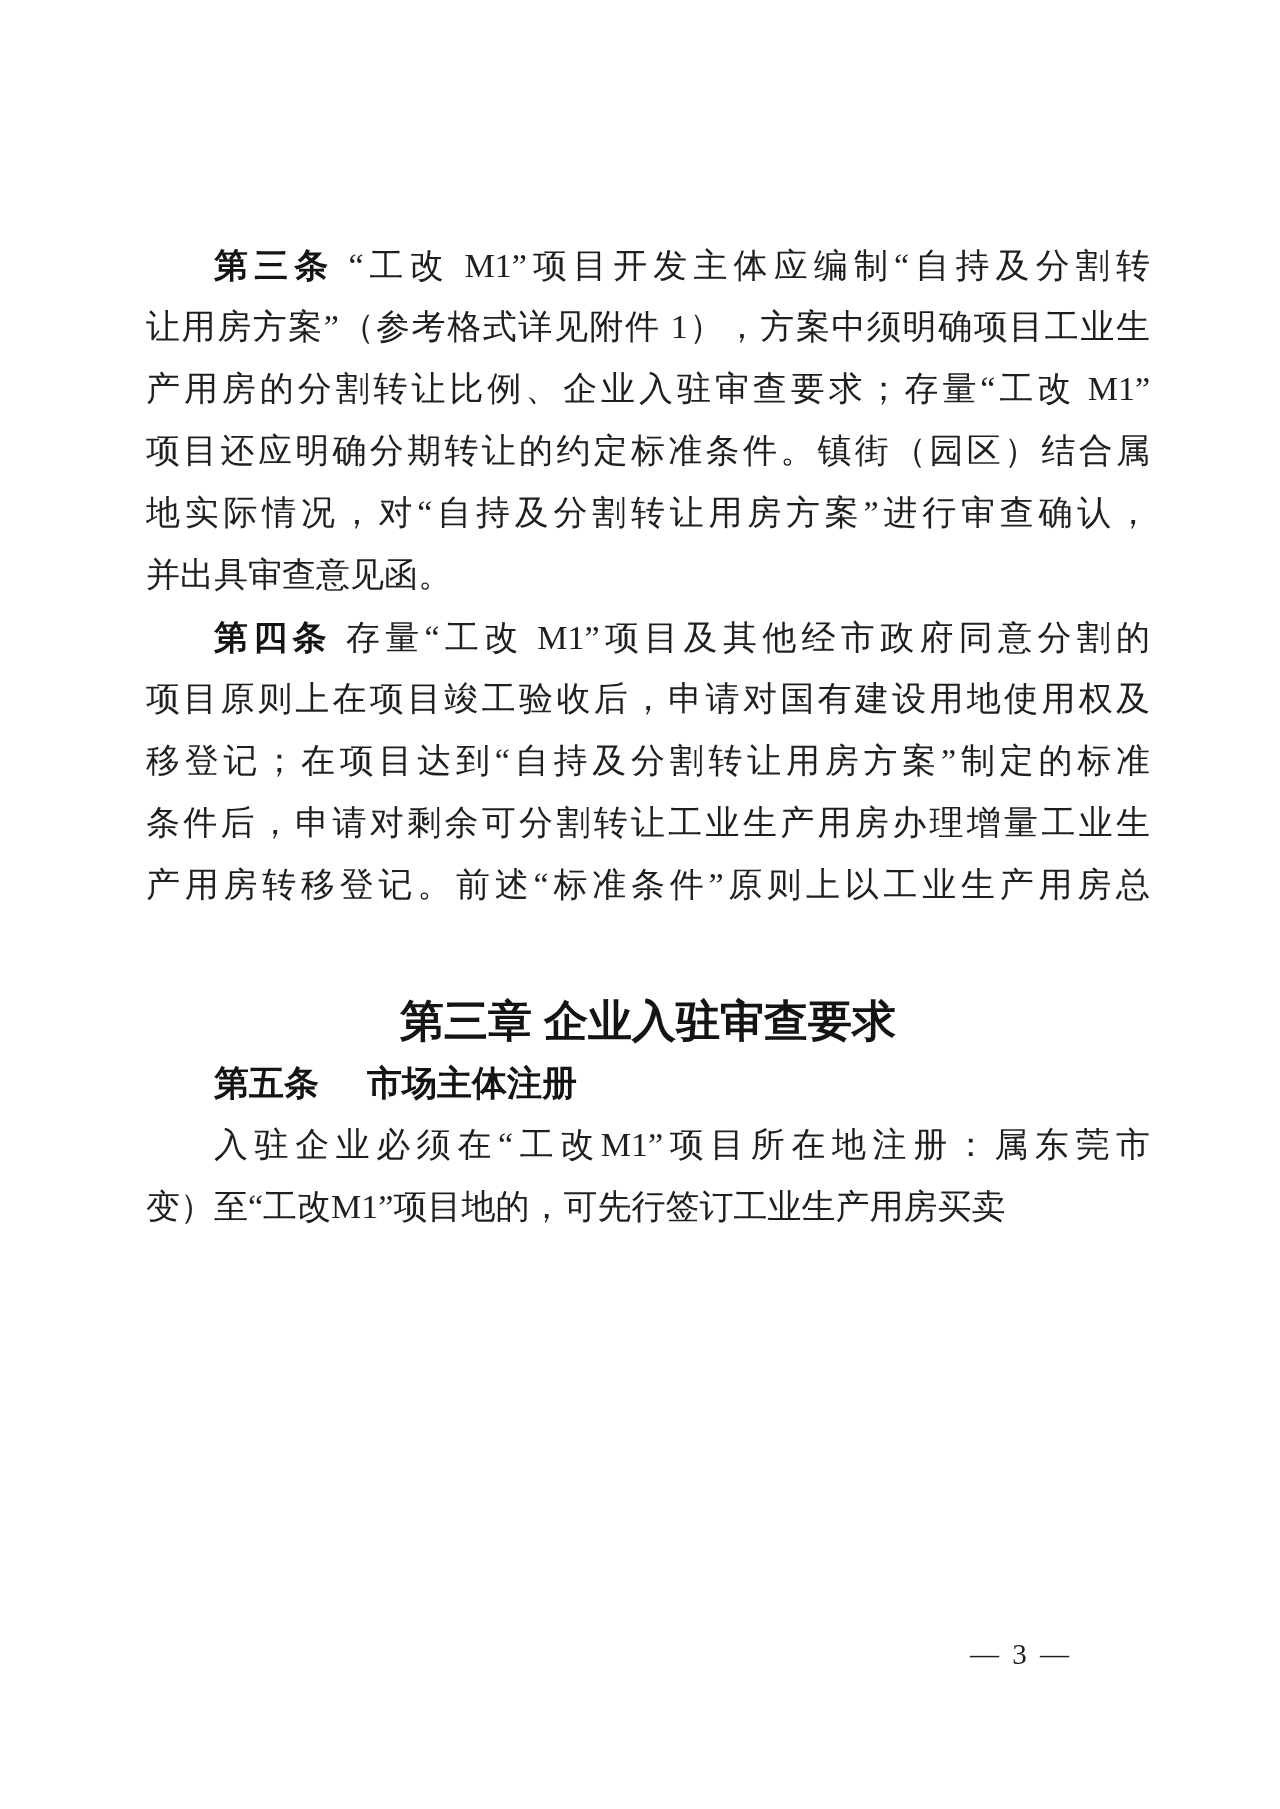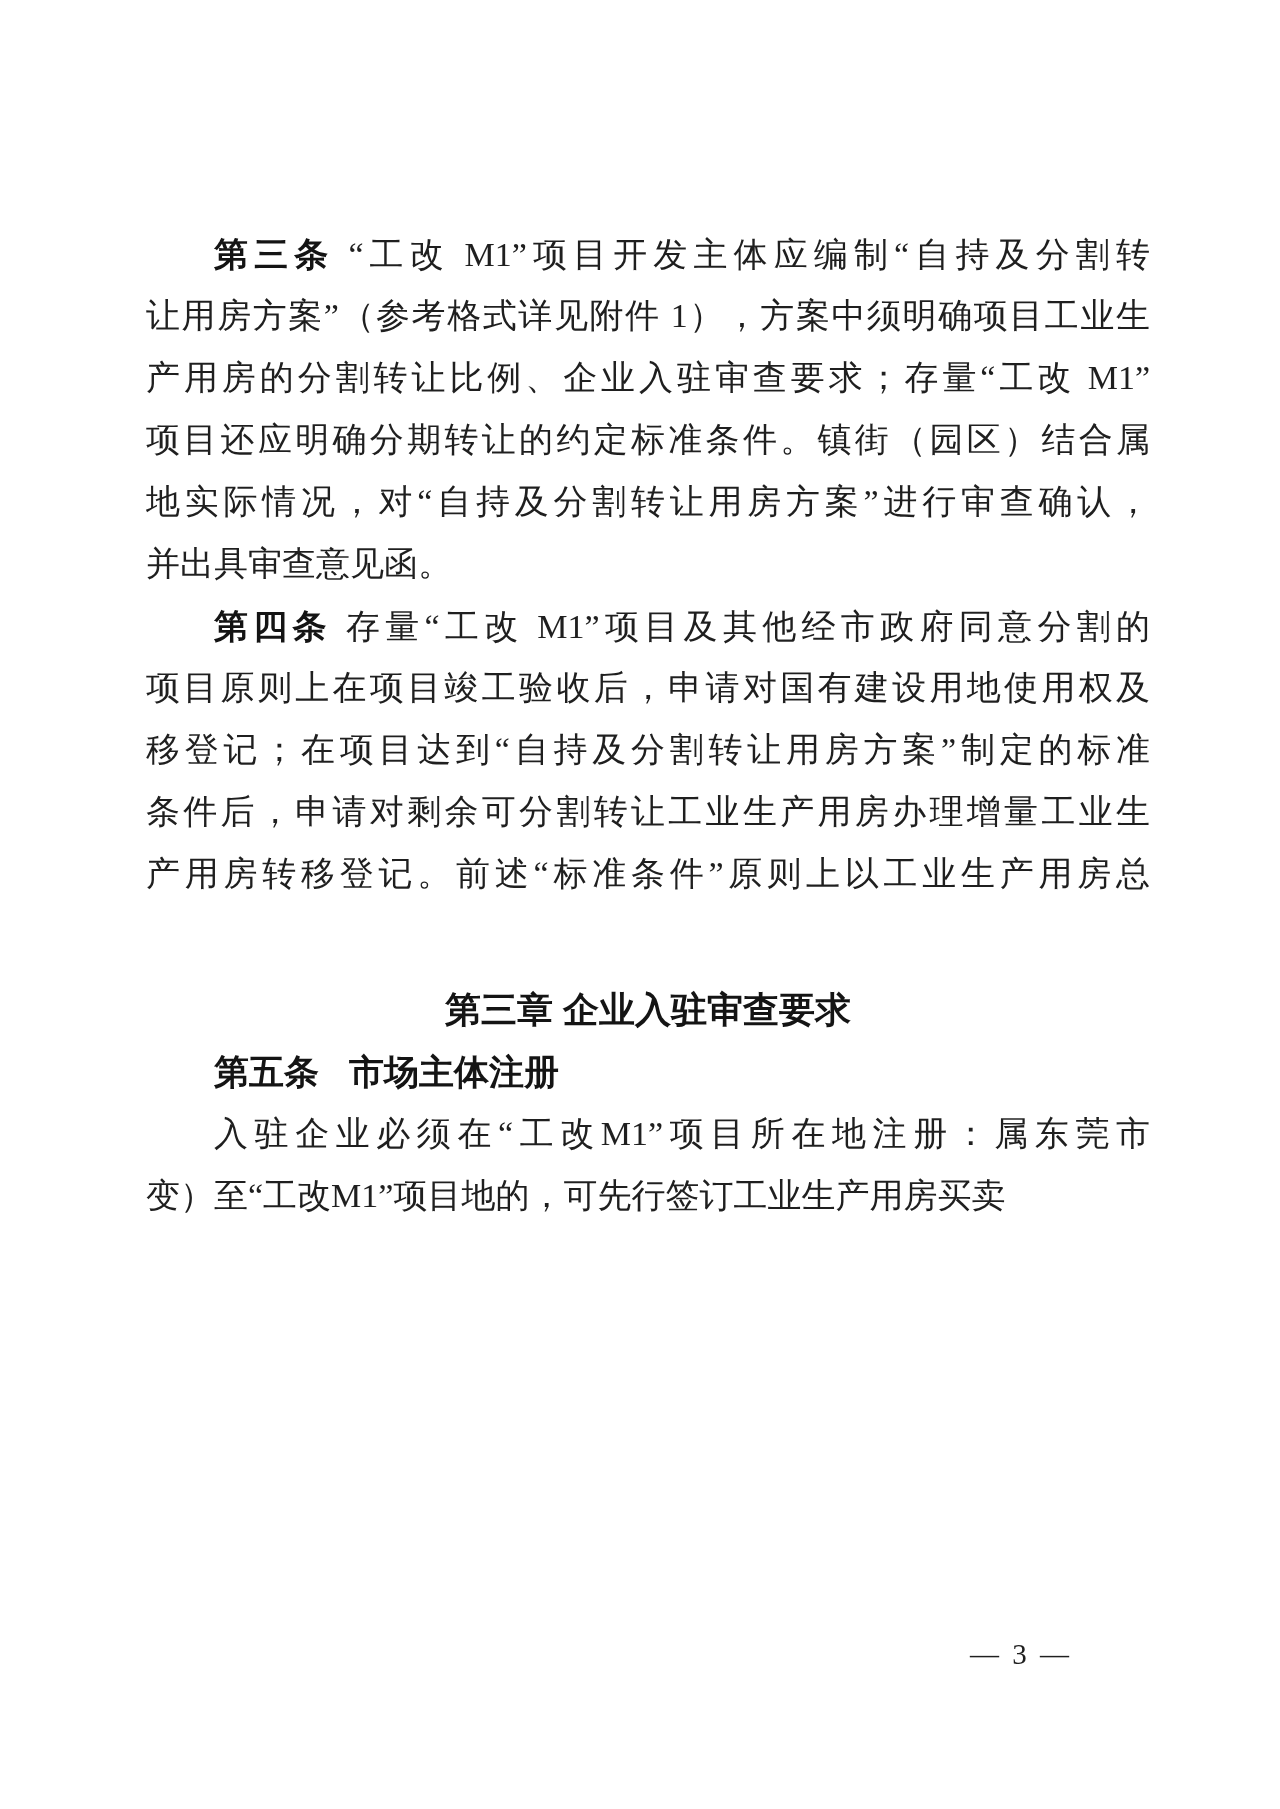--- a/index.html
+++ b/index.html
@@ -6,21 +6,21 @@
   .page {
     position: relative;
     width: 1280px;
     height: 1809px;
     background: #ffffff;
     overflow: hidden;
   }
   .textblock {
     position: absolute;
     left: 146px;
-    top: 223px;
+    top: 234px;
     width: 1004px;
   }
   .line {
     font-family: "Liberation Serif", "DejaVu Serif", serif;
     font-size: 34px;
     line-height: 62px;
     height: 62px;
     color: #1f1f1f;
     text-align: justify;
     text-align-last: justify;
@@ -37,34 +37,34 @@
     margin-right: 14px;
   }
   .chapter {
     margin-top: 74px;
     height: 62px;
     line-height: 62px;
     text-align: center;
     text-align-last: center;
     font-family: "Liberation Sans", "DejaVu Sans", sans-serif;
     font-weight: 700;
-    font-size: 36px;
+    font-size: 44px;
     color: #141414;
   }
   .article-head {
     height: 62px;
     line-height: 62px;
     text-indent: 68px;
     font-family: "Liberation Sans", "DejaVu Sans", sans-serif;
     font-weight: 700;
     font-size: 35px;
     color: #141414;
     text-align: left;
   }
-  .article-head .a5-title { margin-left: 30px; }
+  .article-head .a5-title { margin-left: 48px; }
   .page-number {
     position: absolute;
     top: 1638px;
     right: 208px;
     font-family: "Liberation Serif", "DejaVu Serif", serif;
     font-size: 29px;
     color: #1f1f1f;
     letter-spacing: 3px;
   }
 </style>

